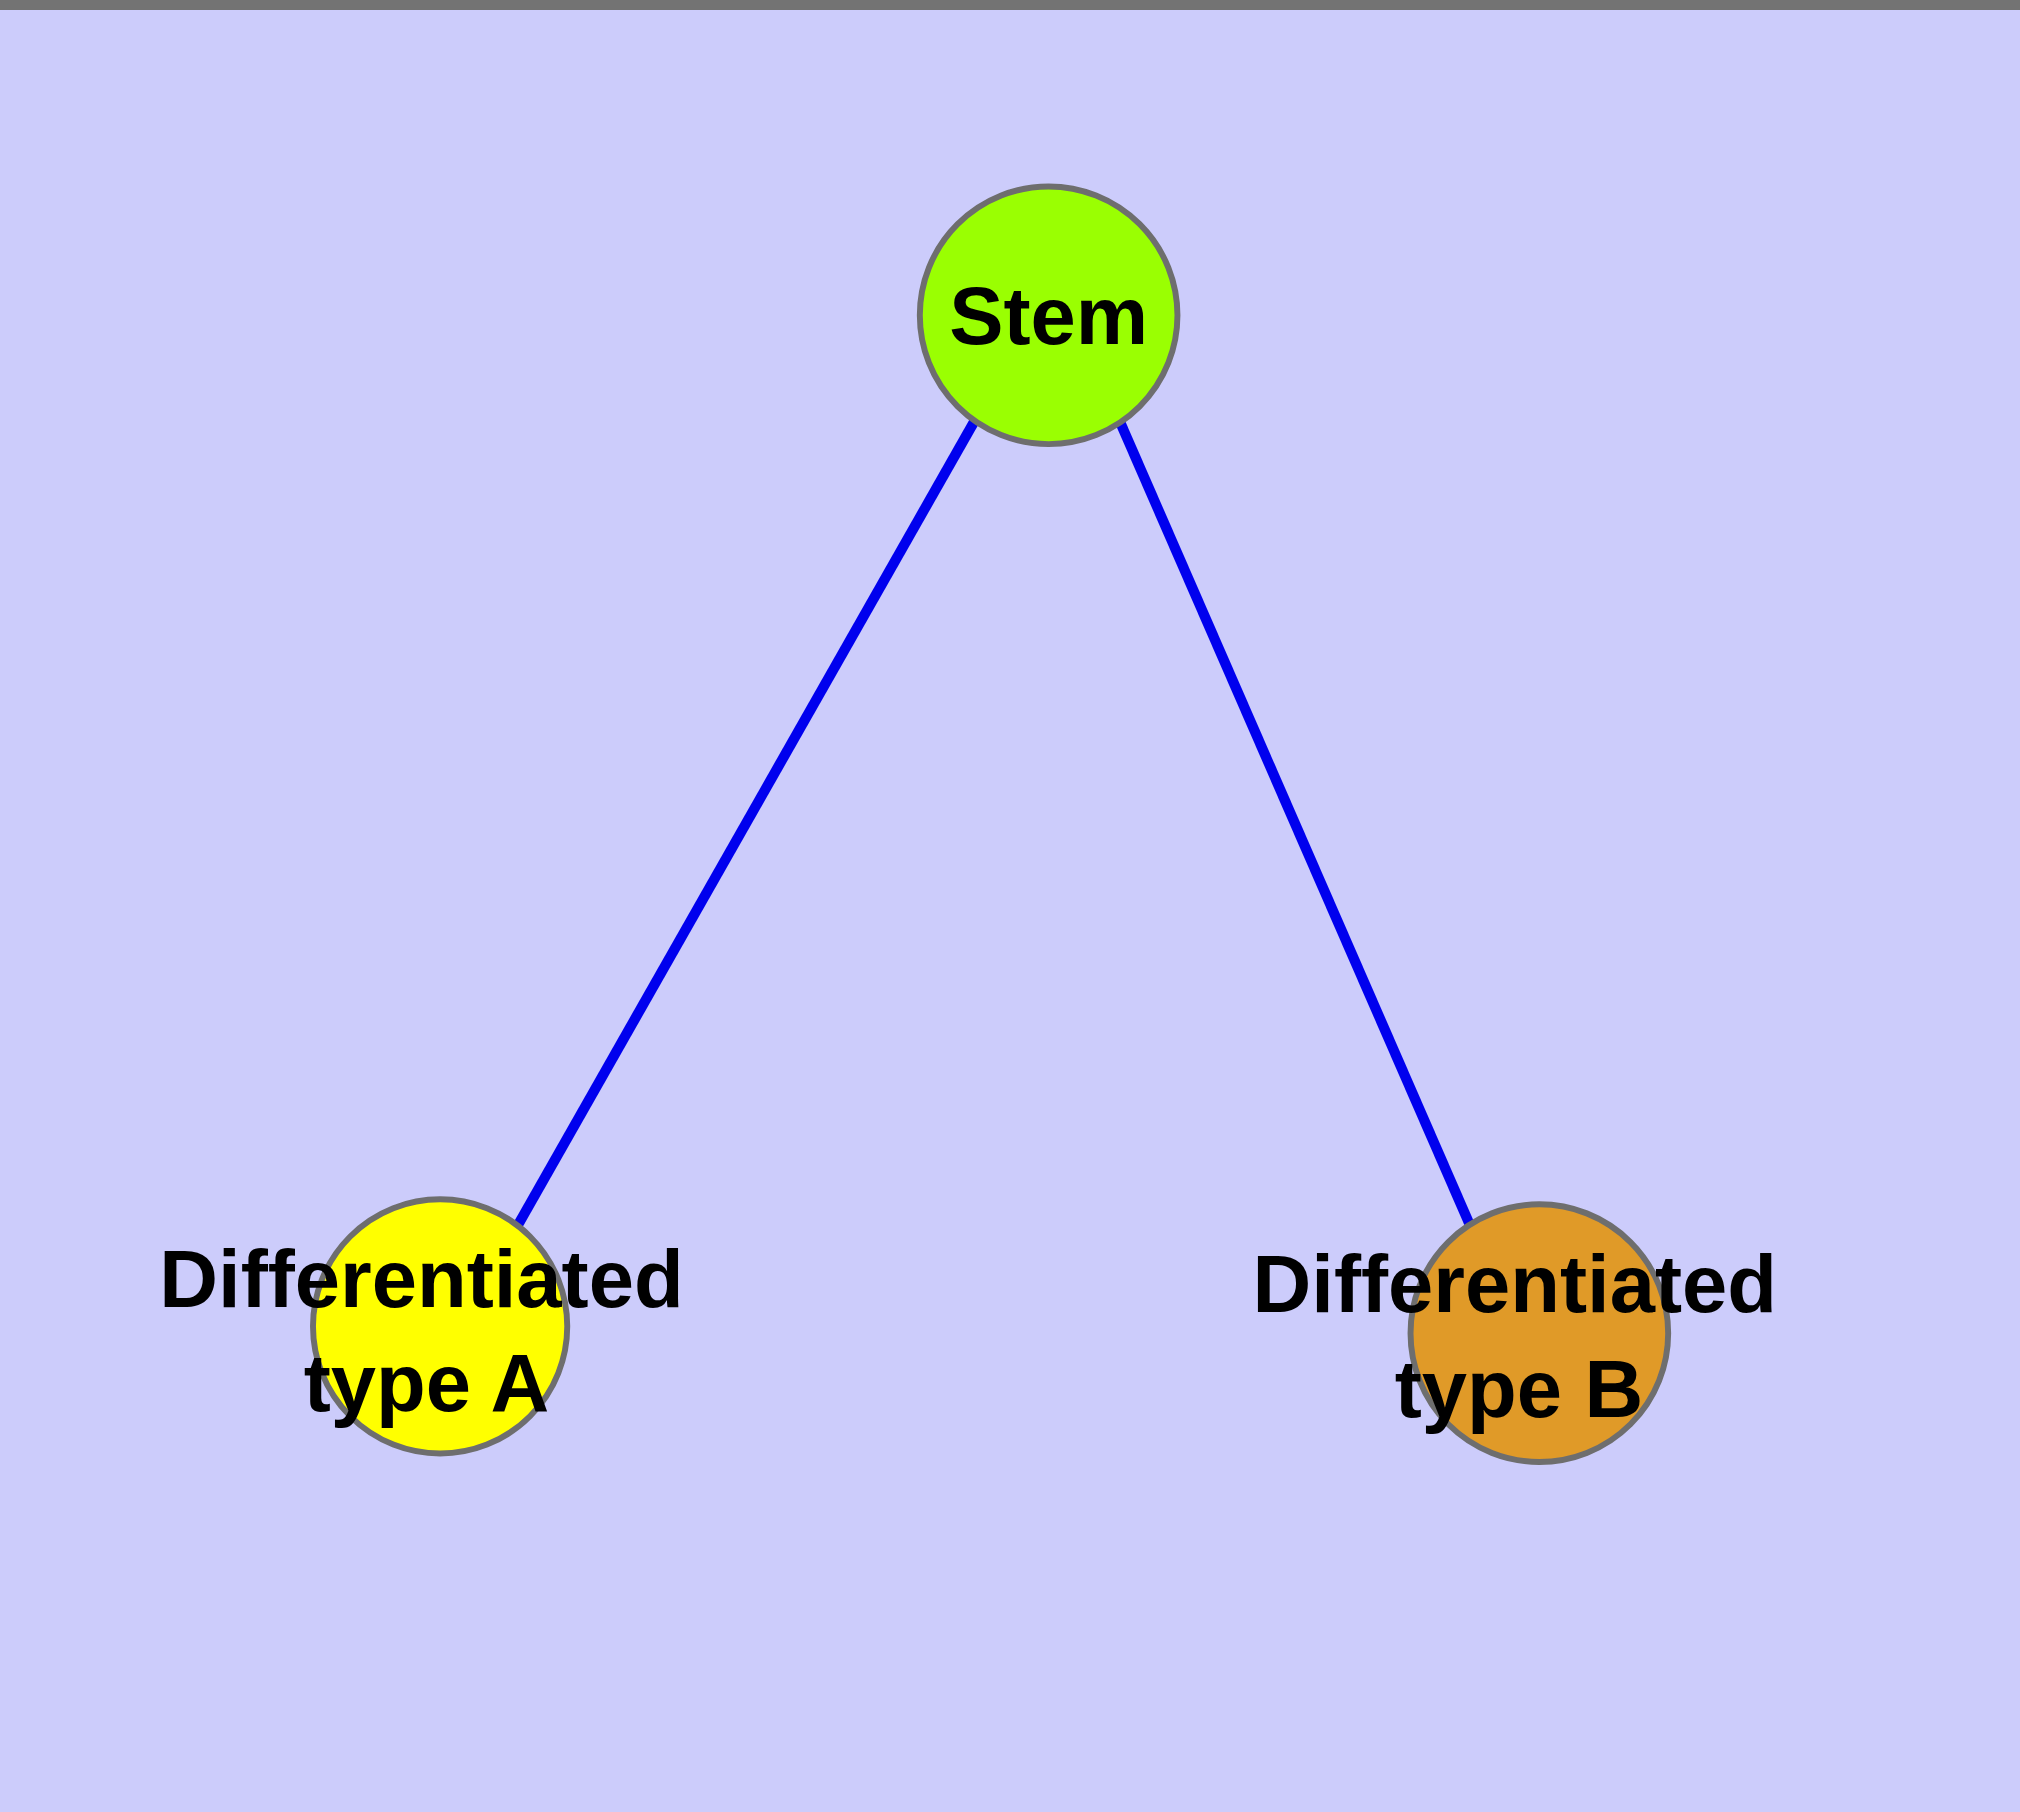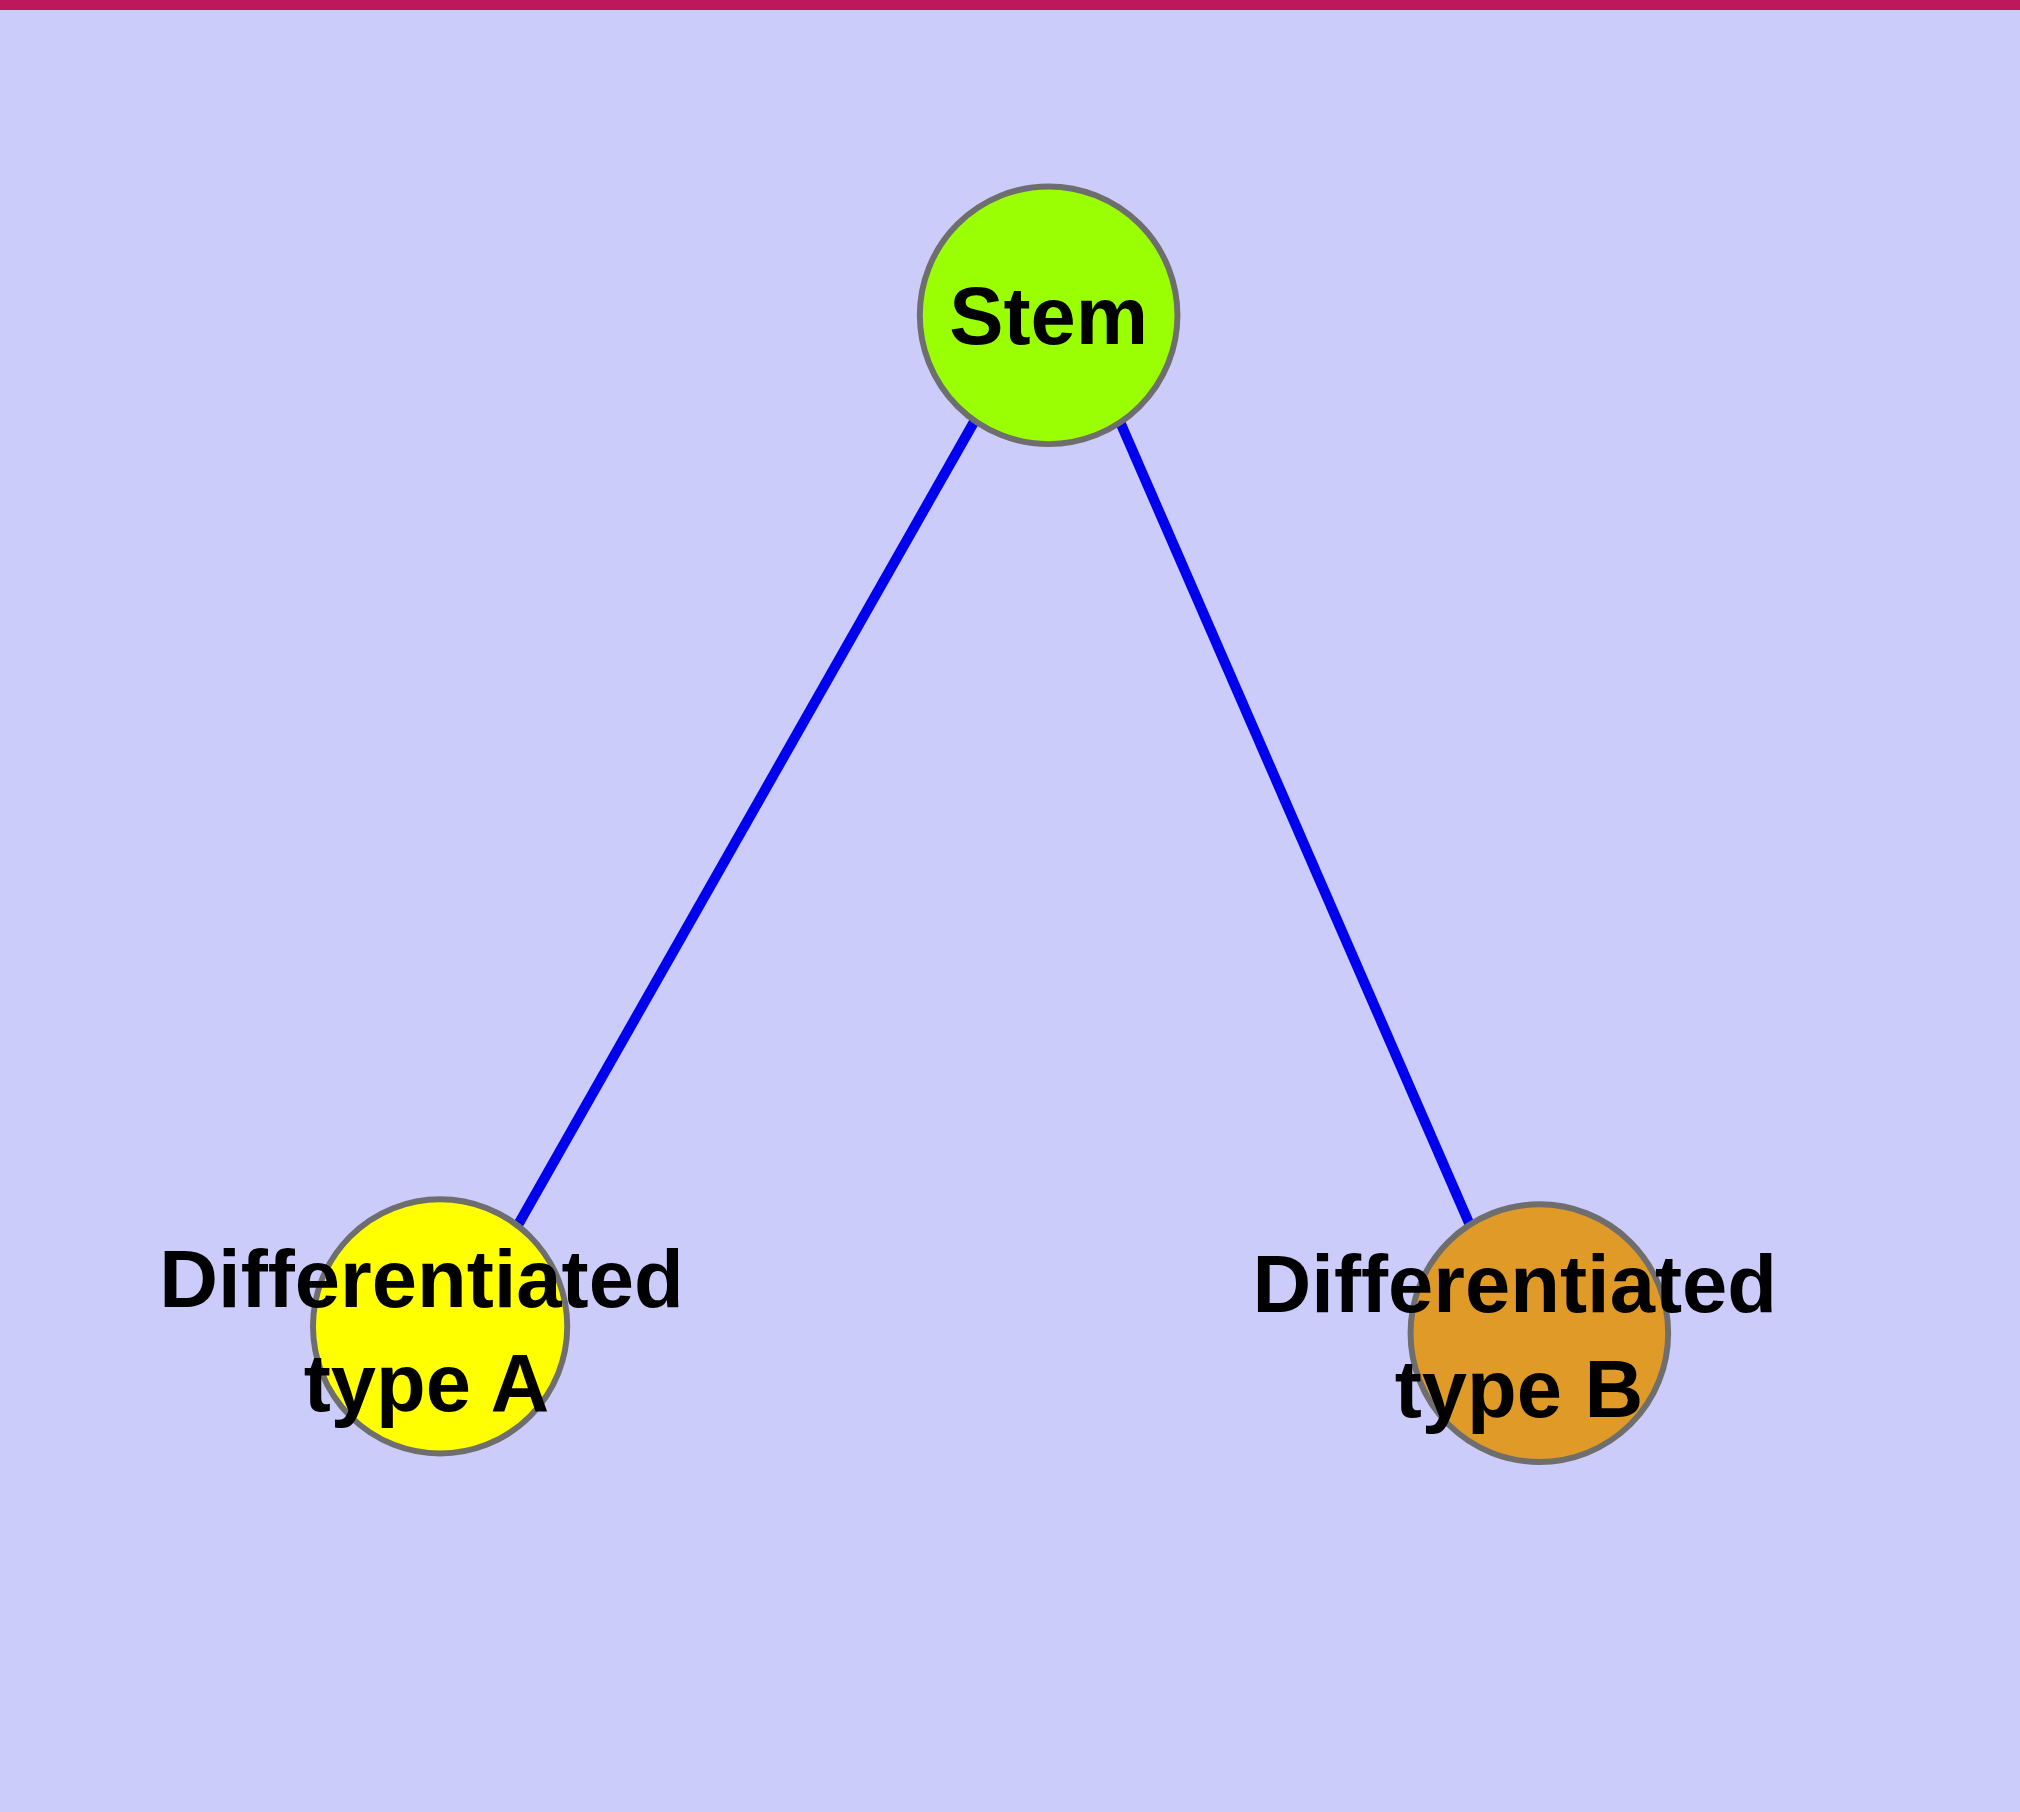--- a/index.html
+++ b/index.html
@@ -5,21 +5,21 @@
   html, body {
     margin: 0;
     padding: 0;
     background: #ffffff;
   }
   #canvas {
     position: relative;
     width: 2021px;
     height: 1812px;
     overflow: hidden;
-    background: #be185d;
+    background: #737373;
   }
   #plot-bg {
     position: absolute;
     left: 0;
     top: 10.2px;
     width: 2021px;
     height: 1802px;
     background: #ccccfb;
   }
   #graph-svg {

